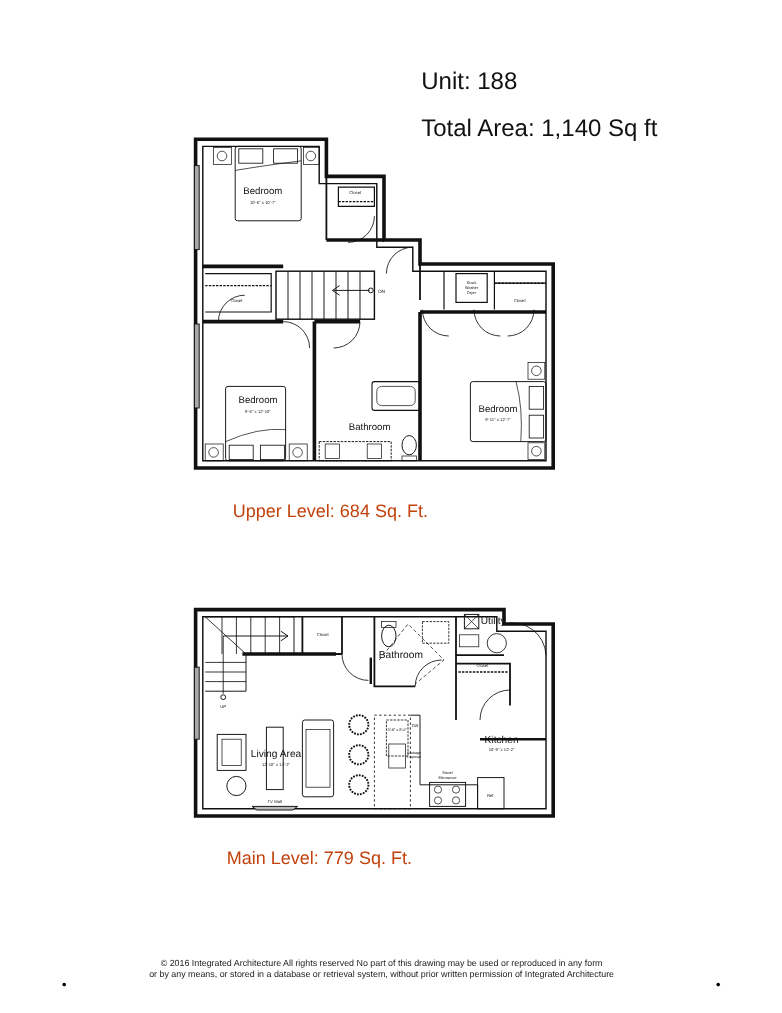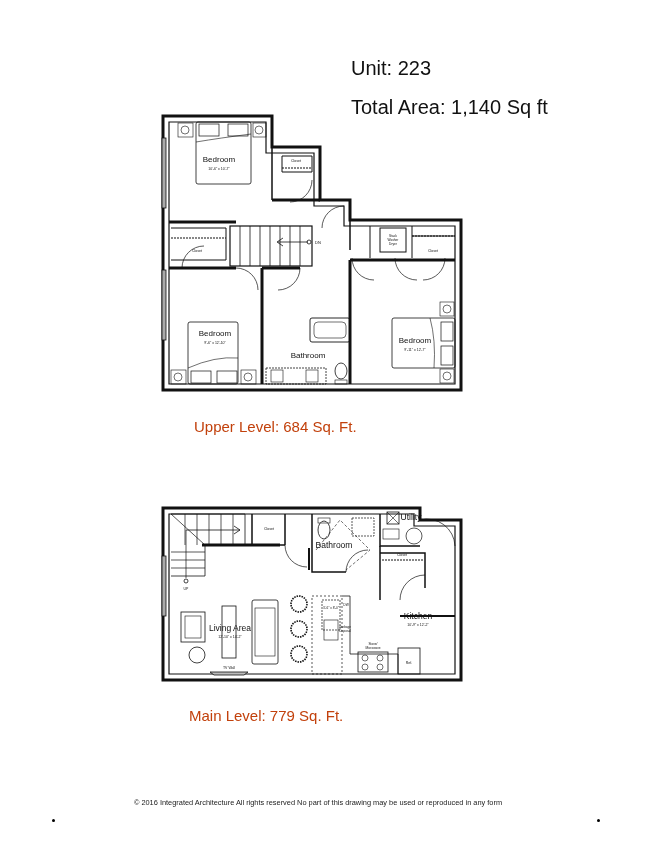--- a/index.html
+++ b/index.html
@@ -7,21 +7,21 @@
   .abs{position:absolute;}
   .title{left:351px;font-size:20px;line-height:22px;color:#111;}
   .level-label{font-size:15px;color:#c2410c;}
   .copyright{left:0;width:636px;top:798px;text-align:center;font-size:7.4px;line-height:9px;color:#222;}
   .dot{width:3px;height:3px;border-radius:50%;background:#000;top:819px;}
   svg text{font-family:"Liberation Sans",sans-serif;fill:#111;}
 </style>
 </head>
 <body>
 
-<div class="abs title" style="top:57px;">Unit: 223</div>
+<div class="abs title" style="top:57px;">Unit: 188</div>
 <div class="abs title" style="top:96px;">Total Area: 1,140 Sq ft</div>
 
 <svg class="abs" style="left:0;top:0;" width="652" height="844">
   <g stroke="#111" fill="none">
 
     <path d="M163 116 H272 V147 H320 V200 H350 V220 H461 V390 H163 Z" stroke-width="3"></path>
     <path d="M169 122 H266 V153 H314 V206 H344 V226 H455 V384 H169 Z" stroke-width="1.2"></path>
 
     <rect x="162" y="138" width="4" height="70" fill="#aaa" stroke="#111" stroke-width="0.8"></rect>
     <rect x="162" y="270" width="4" height="70" fill="#aaa" stroke="#111" stroke-width="0.8"></rect>
@@ -214,15 +214,16 @@
     <text x="373" y="649" font-size="3.2">Microwave</text>
     <text x="409" y="664" font-size="3.5">Ref.</text>
   </g>
 </svg>
 
 <div class="abs level-label" style="left:194px;top:418px;">Upper Level: 684 Sq. Ft.</div>
 <div class="abs level-label" style="left:189px;top:707px;">Main Level: 779 Sq. Ft.</div>
 
 <div class="abs copyright">
   <div>© 2016 Integrated Architecture  All rights reserved  No part of this drawing may be used or reproduced in any form</div>
+  <div>or by any means, or stored in a database or retrieval system, without prior written permission of Integrated Architecture</div>
 </div>
 <div class="abs dot" style="left:52px;"></div>
 <div class="abs dot" style="left:597px;"></div>
 
 </body></html>

